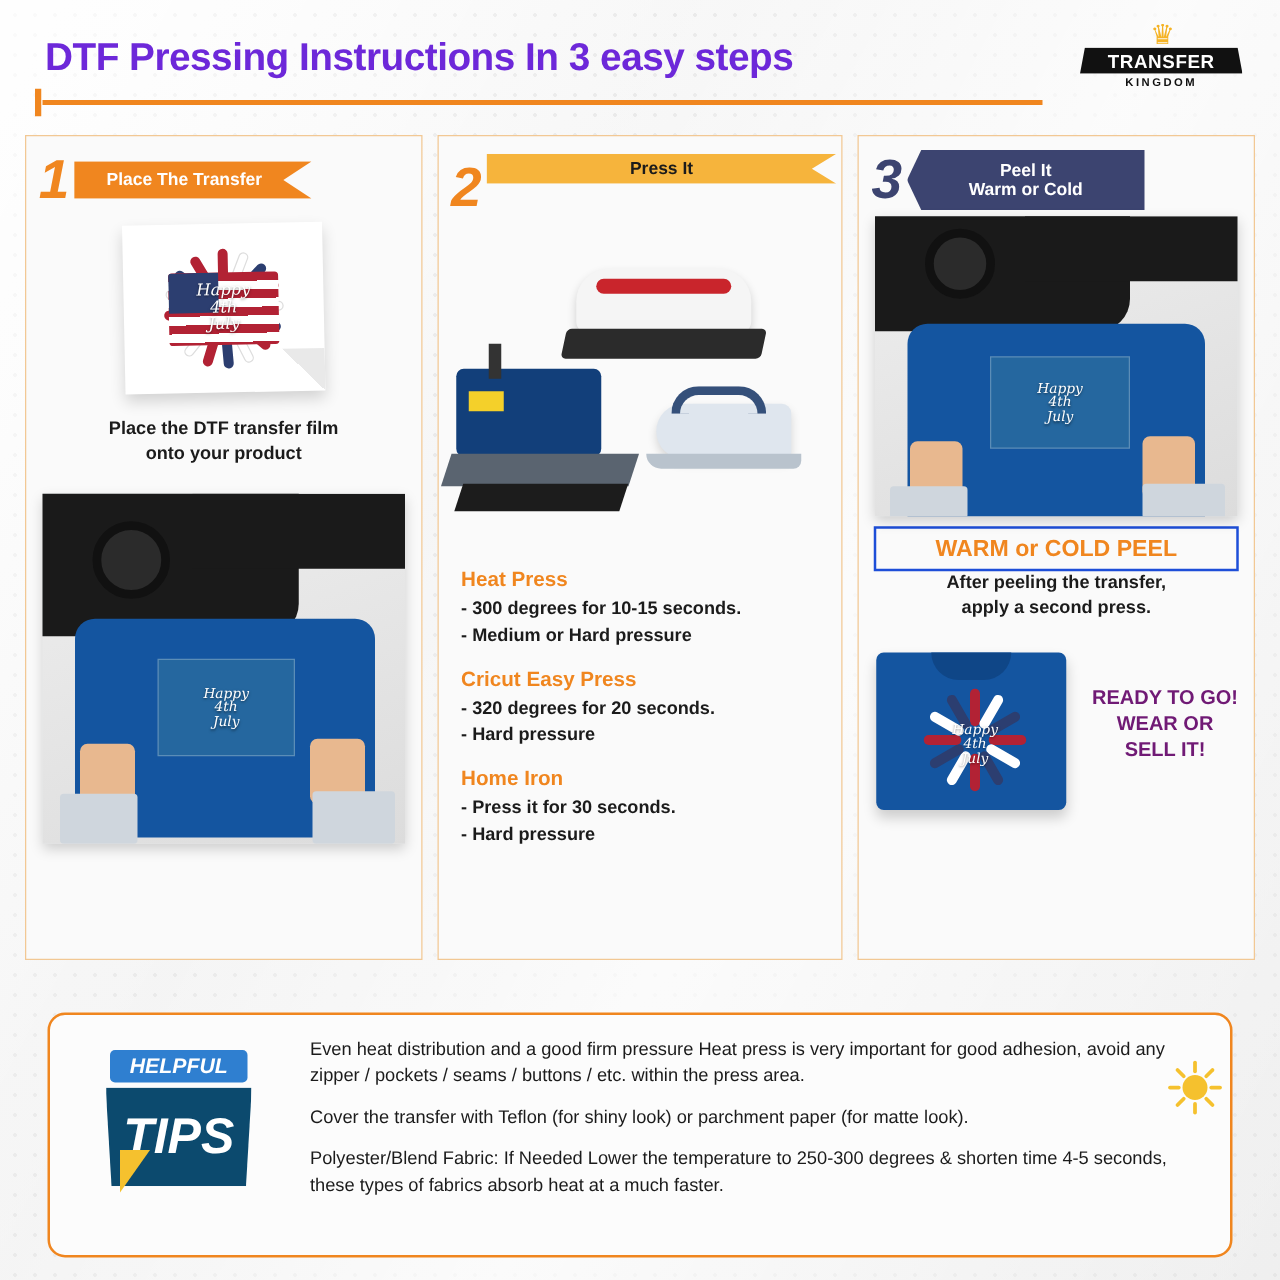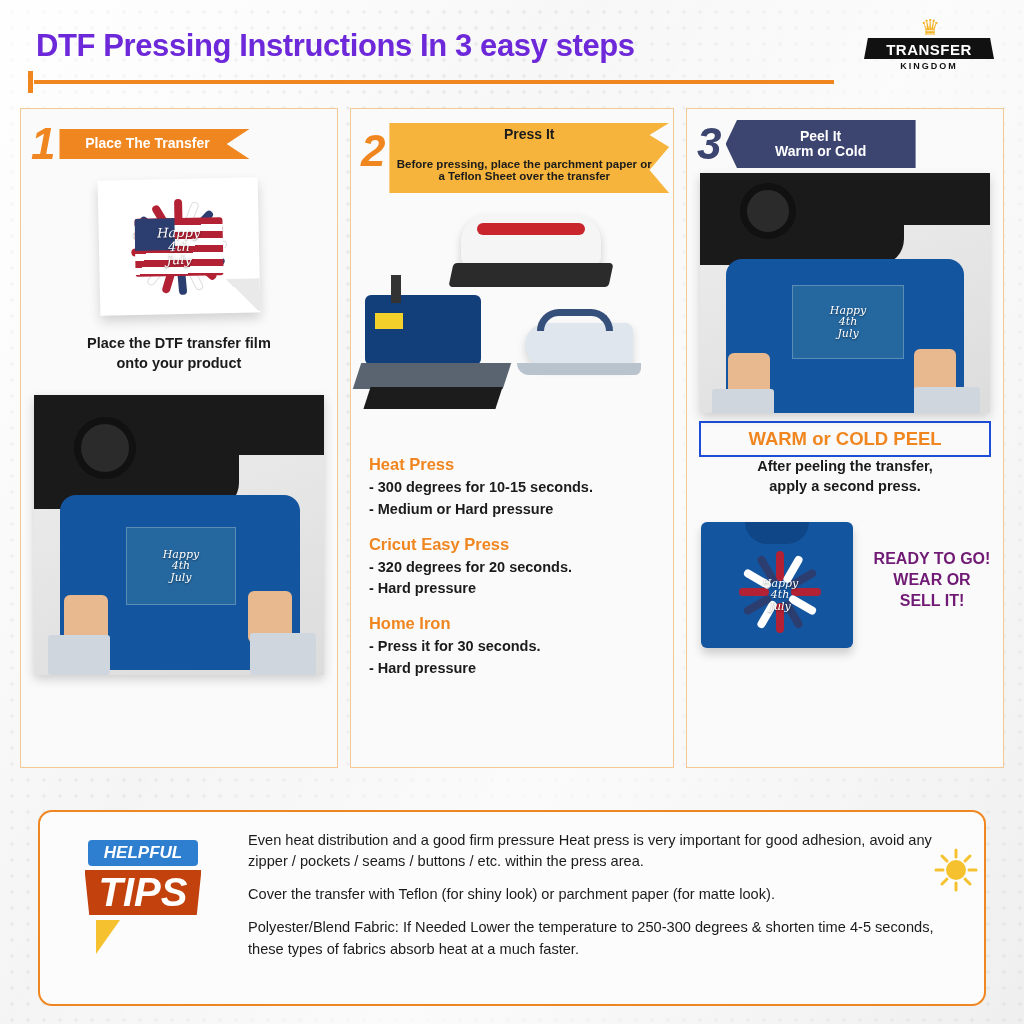--- a/index.html
+++ b/index.html
@@ -130,21 +130,21 @@
     position: absolute; left: 38px; right: 38px; bottom: 18px; height: 196px;
     border: 2px solid #f0861f; border-radius: 14px; background: #fcfcfc;
   }
   .tipsbadge { position: absolute; left: 18px; top: 28px; width: 170px; text-align: center; }
   .helpful {
     background: #2f7fd0; color: #fff; font-weight: bold; font-size: 17px; font-style: italic;
     display: inline-block; padding: 3px 16px; border-radius: 4px;
   }
   .tipsword {
     font-size: 40px; font-weight: bold; font-style: italic; color: #fff;
-    background: #c2410c; display: inline-block; padding: 0 14px; margin-top: 4px;
+    background: #0c4a6e; display: inline-block; padding: 17px 14px; margin-top: 4px;
     clip-path: polygon(0 0, 100% 0, 96% 100%, 4% 100%);
   }
   .tipstail { position:absolute; left: 56px; top: 108px; width: 0; height: 0;
     border-left: 24px solid #f5c12e; border-bottom: 34px solid transparent; }
   .sunburst { position:absolute; right: 6px; top: 36px; width: 44px; height: 44px; }
   .tipstext { position: absolute; left: 208px; right: 22px; top: 18px; }
   .tipstext p { font-size: 14.6px; color: #1b1b1b; line-height: 1.45; margin-bottom: 12px; }
 </style>
 </head>
 <body>
@@ -221,21 +221,20 @@
       <div class="hand" style="left:214px;top:196px;width:44px;height:52px;"></div>
       <div class="cuff" style="left:216px;top:238px;width:66px;height:42px;"></div>
     </div>
   </div>
 
   <div class="col c2">
     <div class="banner" style="height:74px;align-items:flex-start;">
       <div class="num" style="padding-top:6px;">2</div>
       <div style="flex:1;margin-right:4px;">
         <div class="ribbon ribbon-yellow" style="height:24px;clip-path:polygon(0 0,100% 0,93% 50%,100% 100%,0 100%);">Press It</div>
-        <div class="ribbon ribbon-yellow" style="height:46px;font-size:11.5px;padding:2px 16px 2px 6px;clip-path:polygon(0 0,100% 0,93% 50%,100% 100%,0 100%);">Before pressing, place the parchment paper or a Teflon Sheet over the transfer</div>
       </div>
     </div>
 
     <div class="machines">
 
       <div style="position:absolute;left:110px;top:18px;width:140px;height:52px;background:#f5f5f5;border-radius:26px 26px 10px 10px;box-shadow:0 4px 8px rgba(0,0,0,.18);"></div>
       <div style="position:absolute;left:126px;top:26px;width:108px;height:12px;background:#c9252c;border-radius:8px;"></div>
       <div style="position:absolute;left:100px;top:66px;width:160px;height:24px;background:#2b2b2b;border-radius:4px;transform:skewX(-12deg);"></div>
 
       <div style="position:absolute;left:14px;top:98px;width:116px;height:70px;background:#123f7a;border-radius:6px;"></div>

